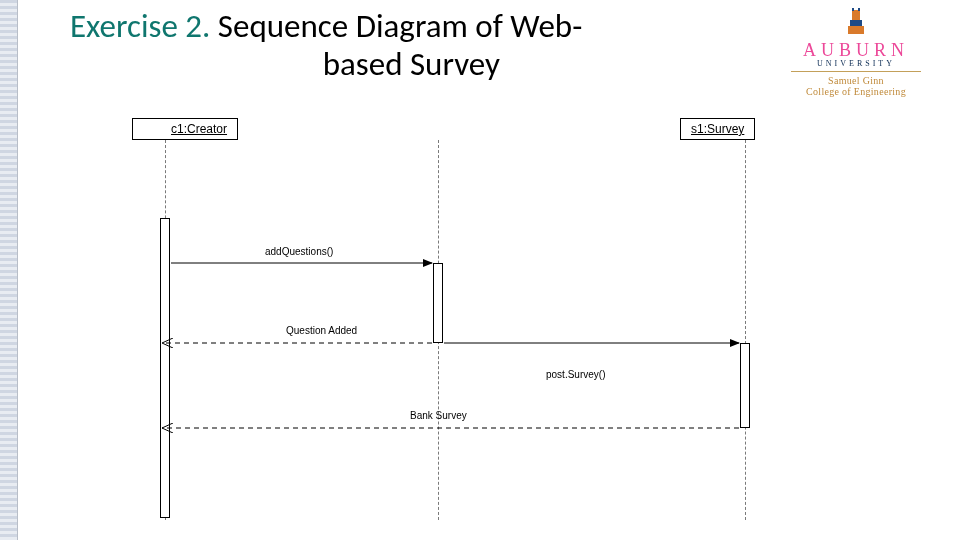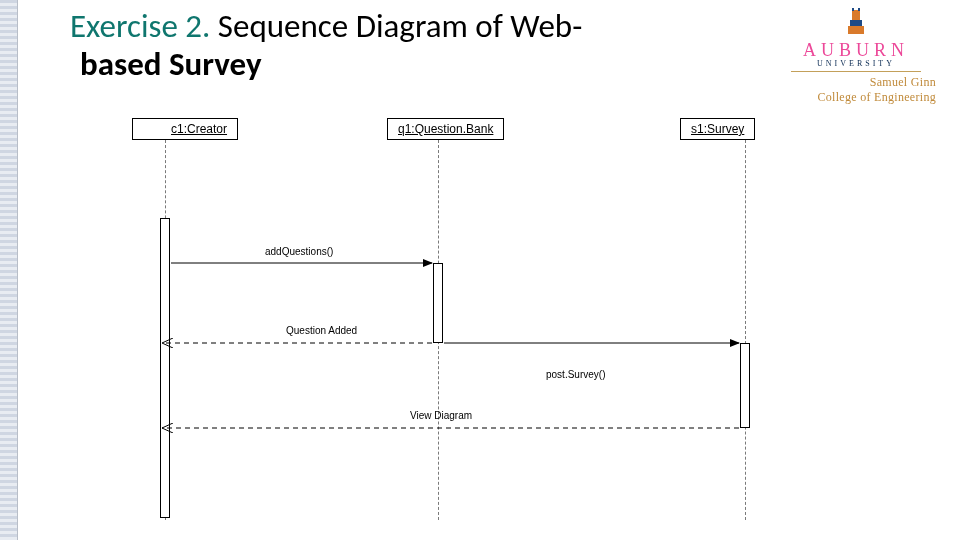--- a/index.html
+++ b/index.html
@@ -26,24 +26,23 @@
     position: absolute;
     left: 70px; top: 8px;
     width: 560px;
     font-size: 33px;
     line-height: 1.15;
     color: #000;
   }
   .header .ex { color: #0f766e; }
   .header .line2 {
     display: block;
-    text-align: left;
+    text-align: right;
     width: 420px;
     margin-left: 10px;
-    font-weight: bold;
   }
   .logo-block {
     position: absolute;
     right: 24px; top: 8px;
     width: 160px;
     text-align: center;
   }
   .logo-tower {
     display: block;
     margin: 0 auto 2px auto;
@@ -63,24 +62,23 @@
     margin-top: -2px;
   }
   .logo-hr {
     width: 130px;
     border: none;
     border-top: 1px solid #c3a05a;
     margin: 3px auto;
   }
   .logo-college {
     font-family: "Times New Roman", serif;
-    font-size: 12px;
+    font-size: 10px;
     color: #c08a3a;
     letter-spacing: 0.3px;
-    text-align: right;
   }
 
   
   .diagram {
     position: absolute;
     left: 40px; top: 118px;
     width: 900px;
     height: 410px;
   }
   .participant-box {
@@ -144,23 +142,20 @@
   <hr class="logo-hr">
   <div class="logo-college">Samuel Ginn</div>
   <div class="logo-college">College of Engineering</div>
 </div>
 
 <div class="diagram">
 
   <div class="participant-box" style="left:92px; top:0;padding-left:38px;">
     <span class="participant-label">c1:Creator</span>
   </div>
-  <div class="participant-box" style="left:347px; top:0;">
-    <span class="participant-label">q1:Question.Bank</span>
-  </div>
   <div class="participant-box" style="left:640px; top:0;">
     <span class="participant-label">s1:Survey</span>
   </div>
 
   <div class="lifeline" style="left:125px; top:22px; height:380px;"></div>
   <div class="lifeline" style="left:398px; top:22px; height:380px;"></div>
   <div class="lifeline" style="left:705px; top:22px; height:380px;"></div>
 
   <div class="activation" style="left:120px; top:100px; height:300px;"></div>
   <div class="activation" style="left:393px; top:145px; height:80px;"></div>
@@ -181,15 +176,15 @@
     <line x1="392" y1="225" x2="122" y2="225" stroke="#000" stroke-width="1" stroke-dasharray="5,4" marker-end="url(#openhead)"></line>
 
     <line x1="404" y1="225" x2="699" y2="225" stroke="#000" stroke-width="1" marker-end="url(#solidhead)"></line>
 
     <line x1="699" y1="310" x2="122" y2="310" stroke="#000" stroke-width="1" stroke-dasharray="5,4" marker-end="url(#openhead)"></line>
   </svg>
 
   <div class="msg-label" style="left:225px; top:128px;">addQuestions()</div>
   <div class="msg-label" style="left:210px; top:207px;margin-left:36px;">Question Added</div>
   <div class="msg-label" style="left:506px; top:207px;margin-top:44px;">post.Survey()</div>
-  <div class="msg-label" style="left:370px; top:292px;">View Diagram</div>
+  <div class="msg-label" style="left:370px; top:292px;">Bank Survey</div>
 
 </div>
 
 </body></html>

